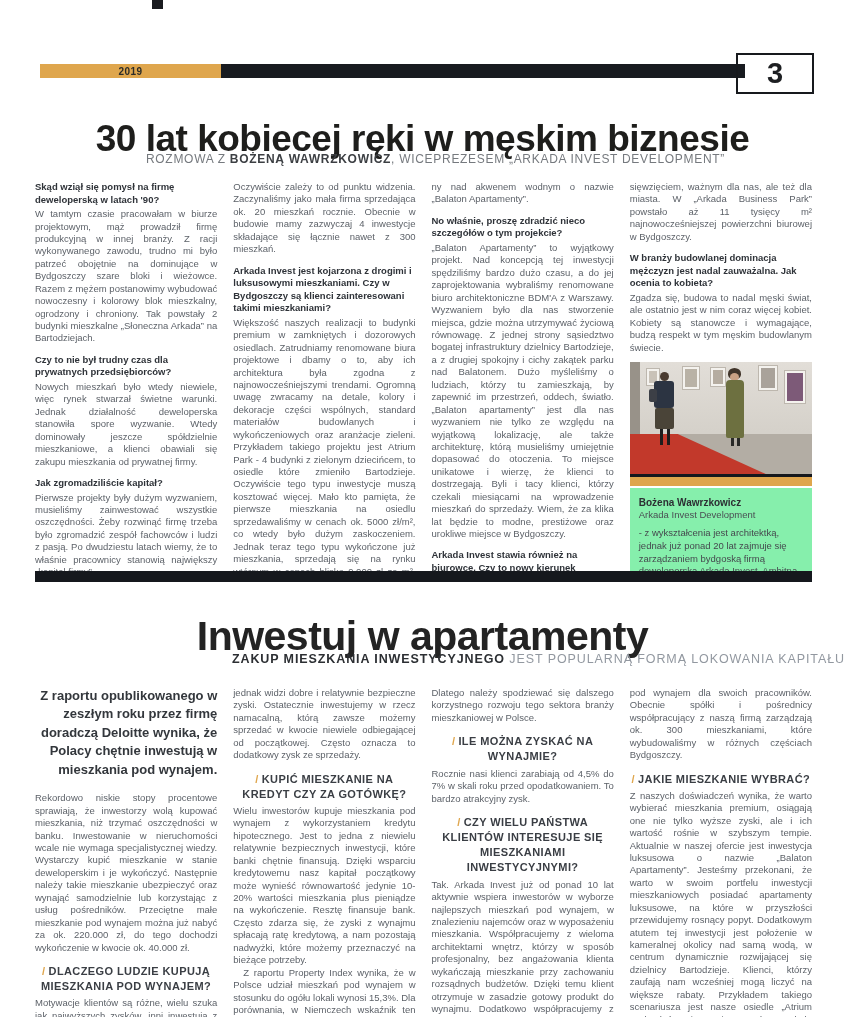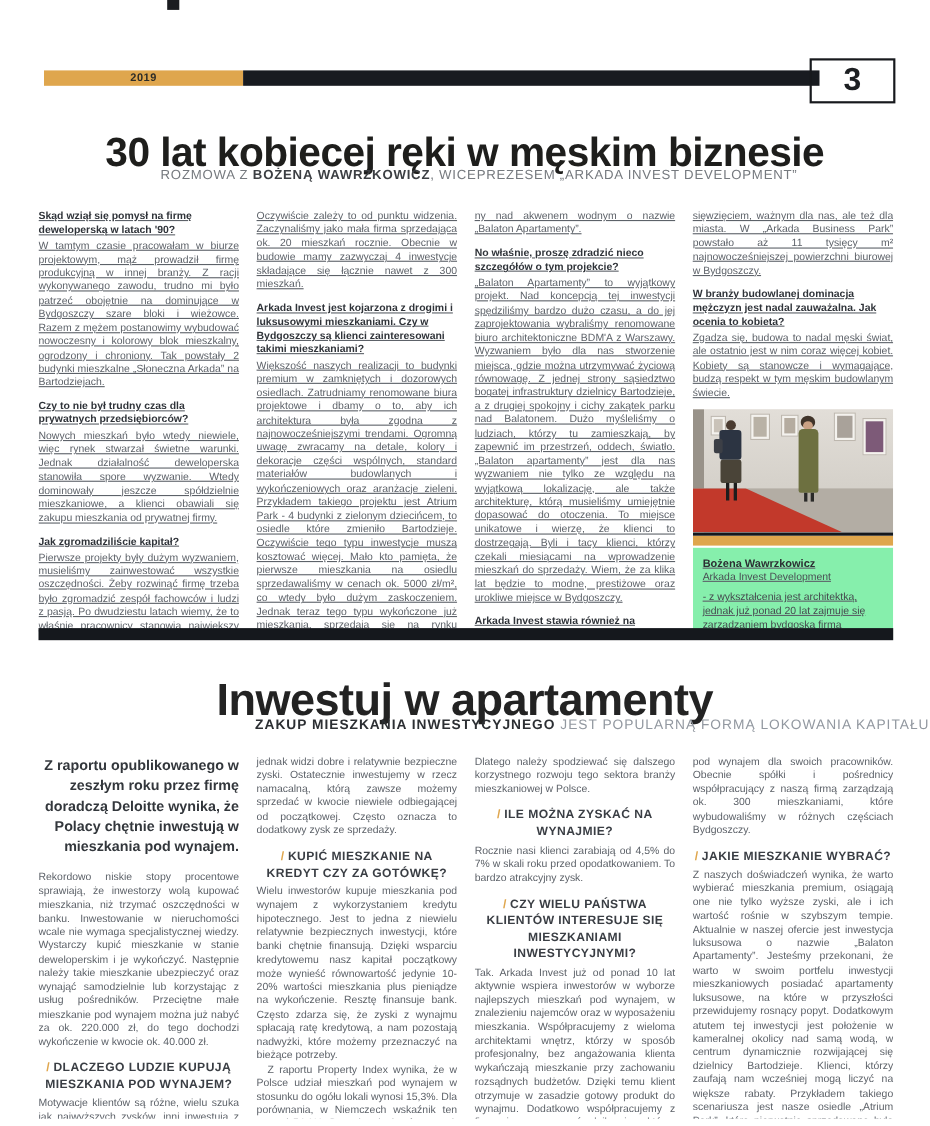--- a/index.html
+++ b/index.html
@@ -19,21 +19,21 @@
     background:transparent;display:flex;align-items:center;justify-content:center;
     font-size:29px;font-weight:700;color:#1d1f22;z-index:2;}
   
   .headline1{position:absolute;top:93px;left:0;width:845px;text-align:center;
     font-size:37px;font-weight:700;color:#1e1e1c;letter-spacing:-.5px;}
   .subtitle1{position:absolute;top:152px;left:0;width:845px;text-align:center;
     font-size:12px;color:#75797e;letter-spacing:.7px;padding-left:13px;}
   .subtitle1 .name{font-weight:700;color:#3c3f43;}
   
   .cols{position:absolute;left:35px;width:777px;display:flex;gap:16px;overflow:hidden;}
-  .cols-top{top:191px;height:390px;text-decoration:underline;}
+  .cols-top{top:181px;height:390px;}
   .cols-bottom{top:687px;height:330px;}
   .col{flex:1;min-width:0;}
   .q{font-weight:700;color:#2f3339;font-size:9.5px;line-height:1.32;margin:9px 0 2px;text-align:left;}
   .q:first-child{margin-top:0;}
   .p{font-size:9.5px;line-height:1.31;margin:0;text-align:justify;color:#5d6269;}
   .p.indent{text-indent:10px;}
   .lead{font-size:13px;font-weight:700;line-height:1.42;color:#33373c;margin:0 0 13px;text-align:right;}
   .h2h{font-size:11px;font-weight:700;letter-spacing:.4px;color:#3a3e44;margin:10px 0 3px;line-height:1.38;text-align:center;}
   .h2h .slash{color:#dfa64d;font-weight:700;margin-right:3px;}
   

